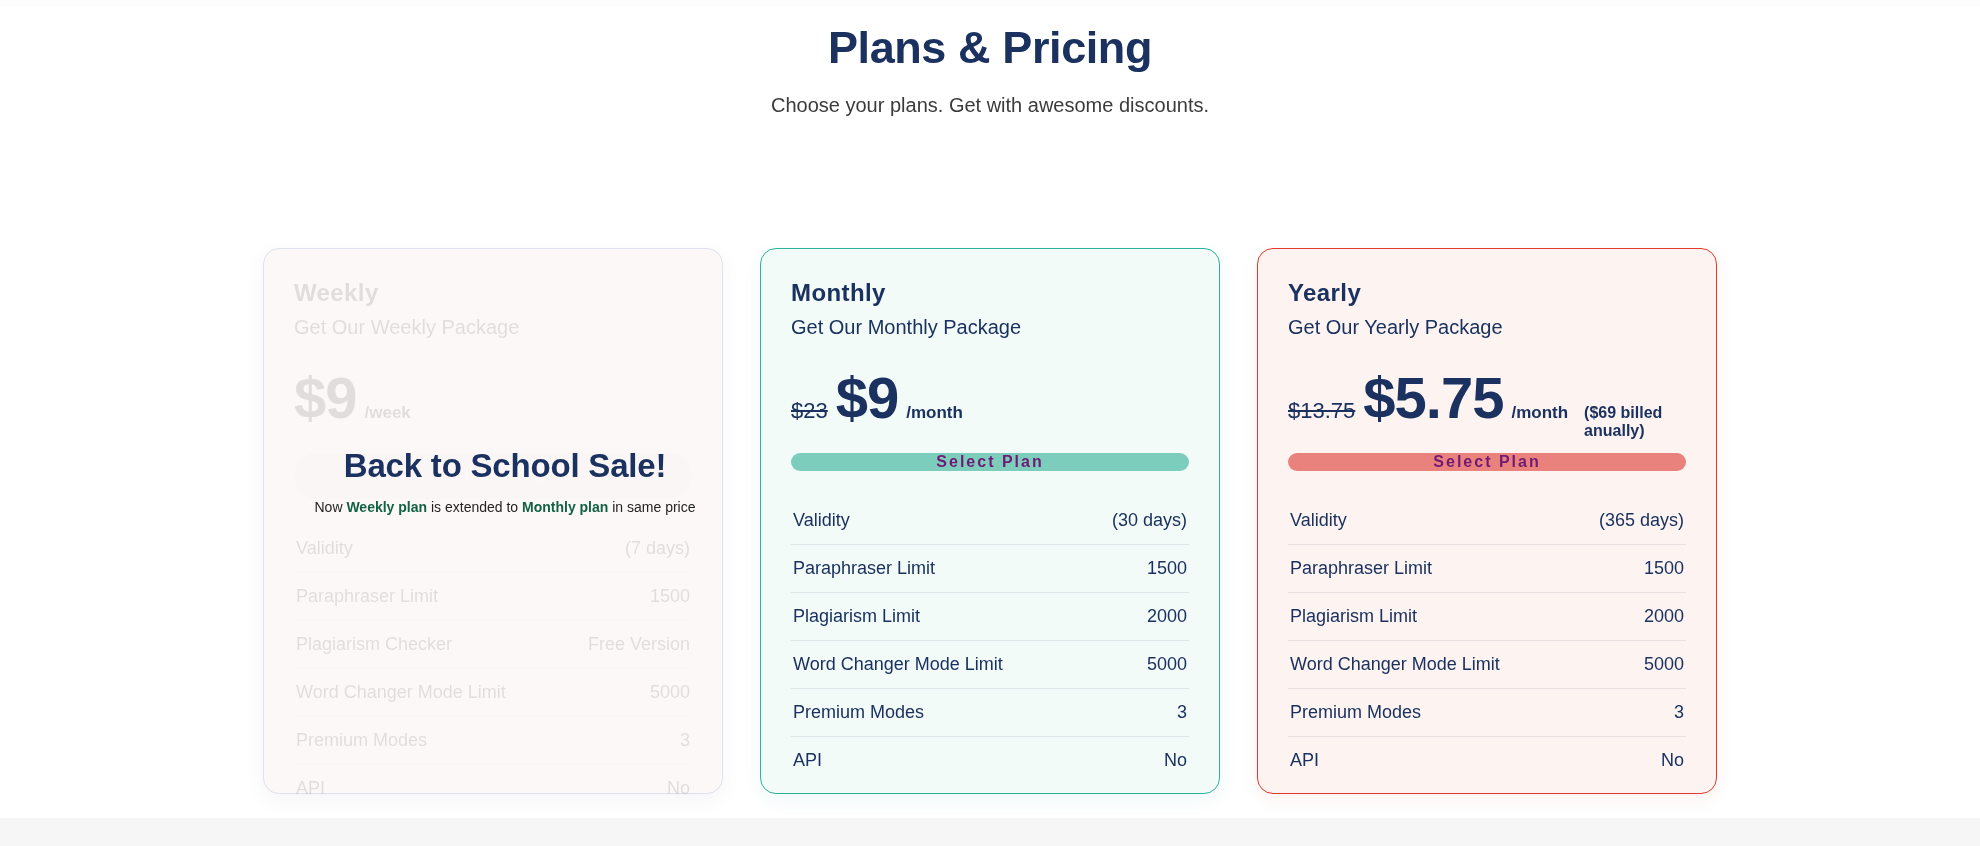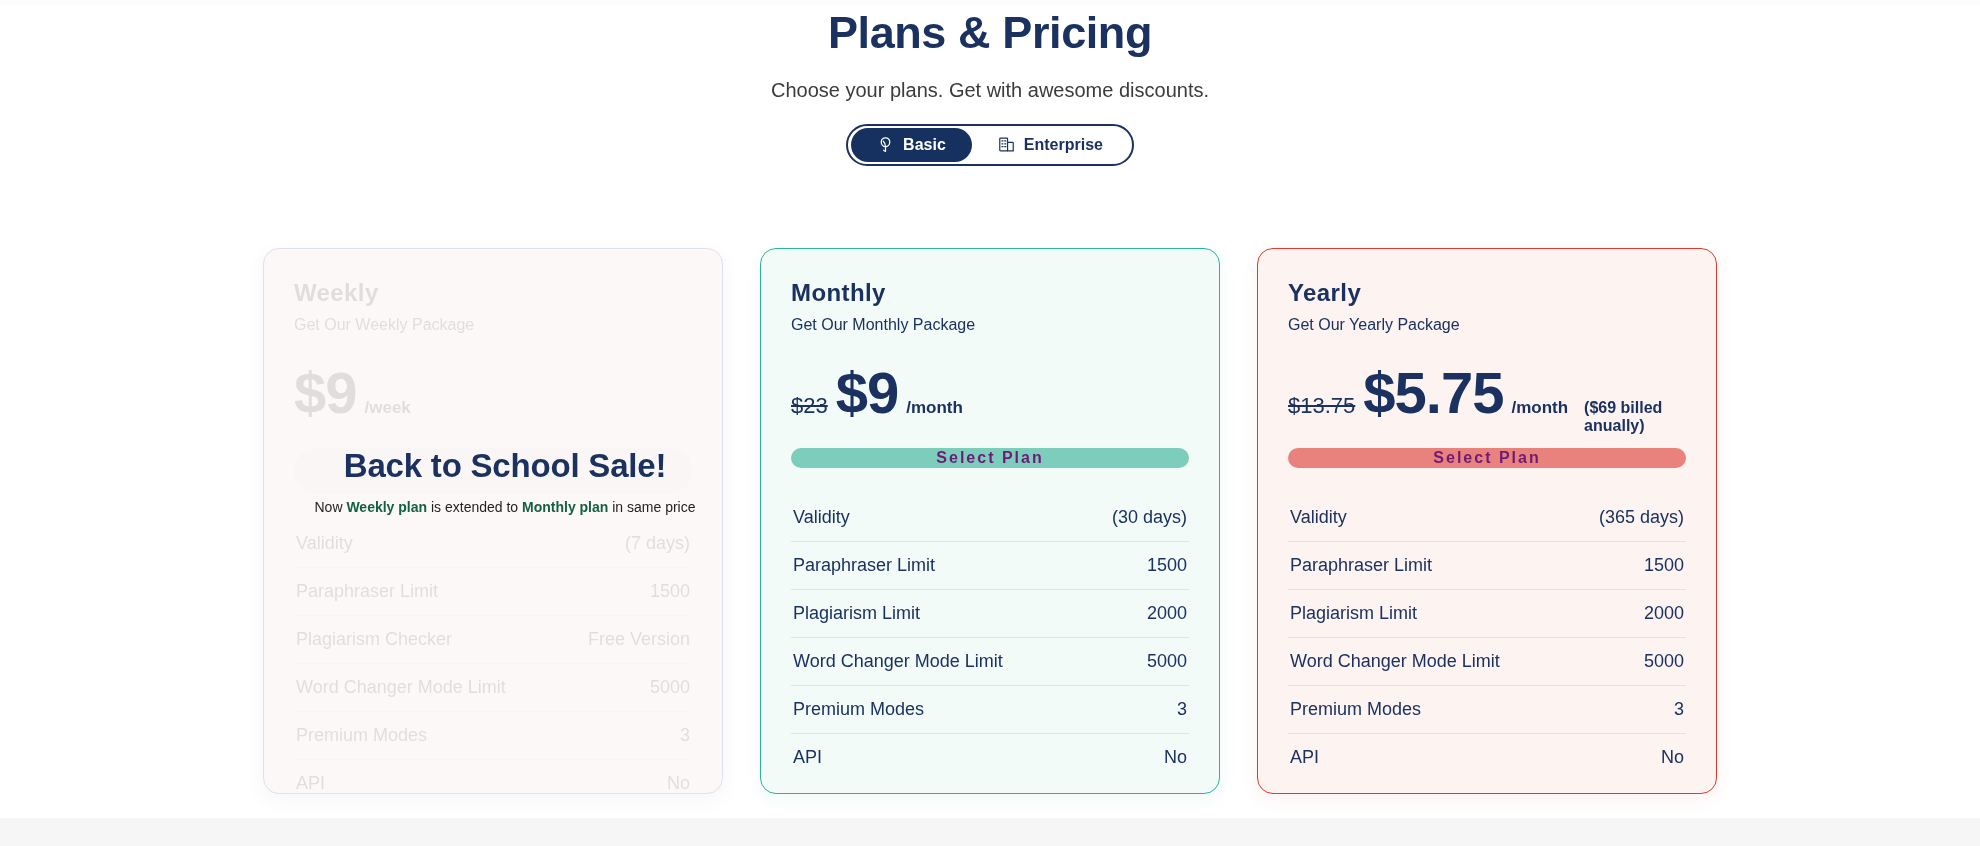--- a/index.html
+++ b/index.html
@@ -38,21 +38,21 @@
   .footer-strip {
     position: absolute;
     bottom: 0; left: 0;
     width: 1980px;
     height: 28px;
     background: #f6f6f7;
   }
 
   
   .header {
-    padding-top: 7px;
+    padding-top: 22px;
     text-align: center;
   }
 
   .page-title {
     font-size: 45px;
     font-weight: 700;
     letter-spacing: -0.4px;
     color: #1b3260;
     line-height: 1.15;
   }
@@ -152,21 +152,21 @@
 
   .plan-name {
     font-size: 24px;
     font-weight: 700;
     letter-spacing: 0.4px;
     color: #1b3260;
   }
 
   .plan-tagline {
     margin-top: 9px;
-    font-size: 16px;
+    font-size: 20px;
     color: #1b3260;
     font-weight: 400;
   }
 
   
   .price-row {
     margin-top: 30px;
     display: flex;
     align-items: baseline;
     gap: 8px;
@@ -289,48 +289,20 @@
 <body>
 
 <div class="page">
 
   <div class="top-strip"></div>
 
   <div class="header">
     <h1 class="page-title">Plans &amp; Pricing</h1>
     <p class="page-subtitle">Choose your plans. Get with awesome discounts.</p>
 
-    <div class="toggle-wrap">
-      <div class="toggle">
-
-        <button class="toggle-btn active">
-          <span>
-            <svg width="17" height="17" viewBox="0 0 24 24" fill="none" stroke="#ffffff" stroke-width="1.8" stroke-linecap="round" stroke-linejoin="round">
-              <path d="M12 15c3.3 0 6-2.9 6-6.4C18 5.1 15.3 2.5 12 2.5S6 5.1 6 8.6C6 12.1 8.7 15 12 15z"></path>
-              <path d="M12 15v6.5"></path>
-              <path d="M12 21.5c-1.2 0-2.2-.6-2.6-1.4"></path>
-              <path d="M12 15c0-3.5-1.4-6-3-7.6"></path>
-            </svg>
-          </span>
-          <span>Basic</span>
-        </button>
-
-        <button class="toggle-btn">
-          <span>
-            <svg width="17" height="17" viewBox="0 0 24 24" fill="none" stroke="#1b3260" stroke-width="1.7" stroke-linecap="round" stroke-linejoin="round">
-              <rect x="2.5" y="3" width="11" height="18" rx="1"></rect>
-              <path d="M13.5 9h7a1 1 0 0 1 1 1v11h-8"></path>
-              <path d="M5.5 7h1.5M9.5 7H11M5.5 11h1.5M9.5 11H11M5.5 15h1.5M9.5 15H11"></path>
-            </svg>
-          </span>
-          <span>Enterprise</span>
-        </button>
-
-      </div>
-    </div>
   </div>
 
   <div class="cards">
 
     <div class="card card-weekly">
       <div class="faded">
         <div class="plan-name">Weekly</div>
         <div class="plan-tagline">Get Our Weekly Package</div>
 
         <div class="price-row">

